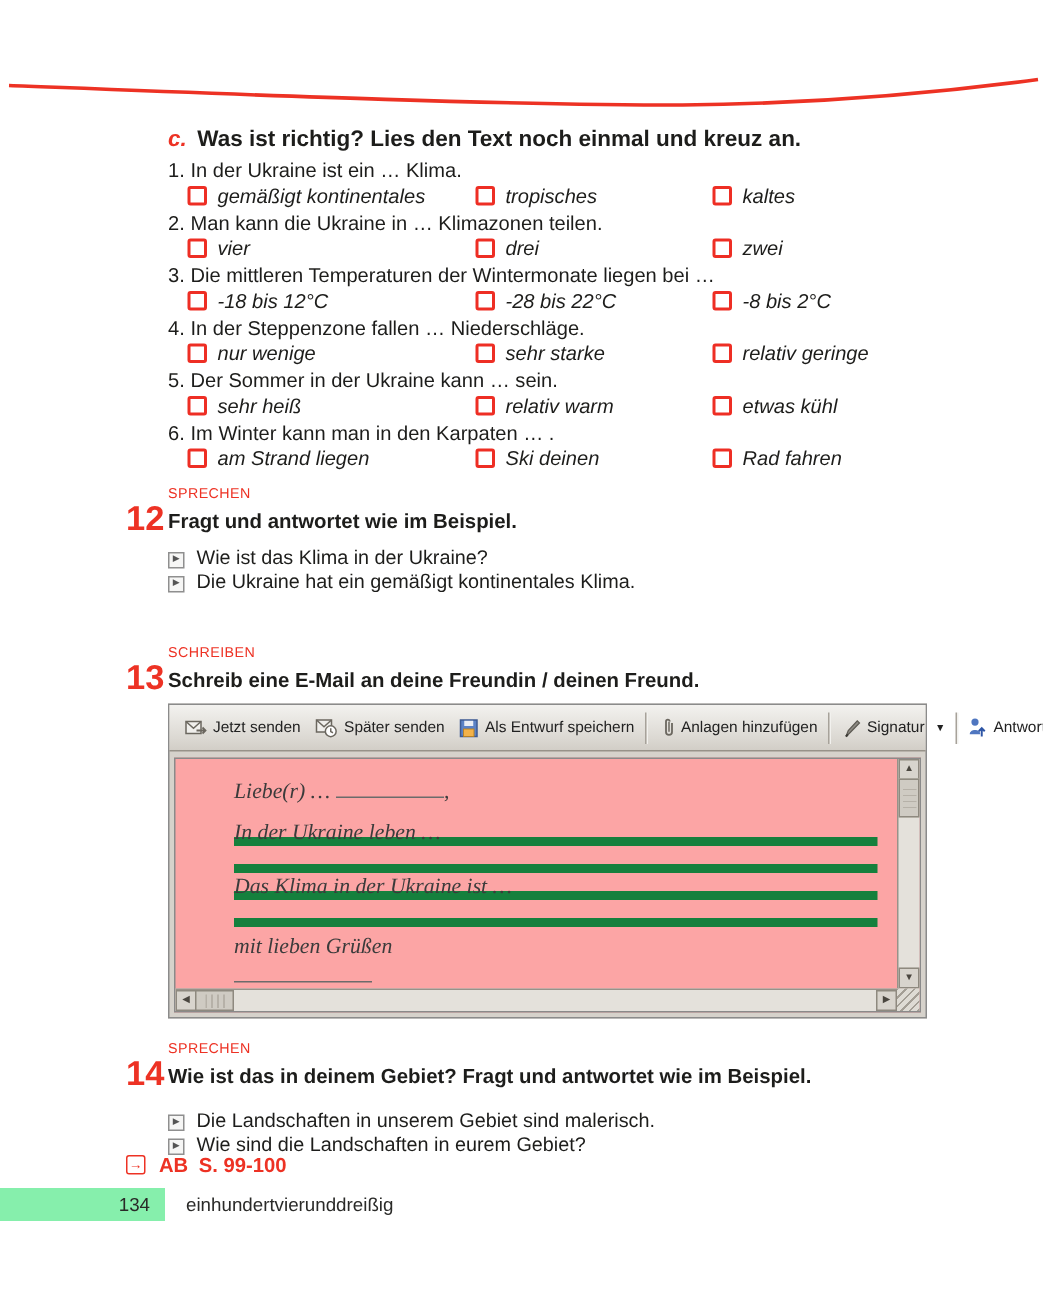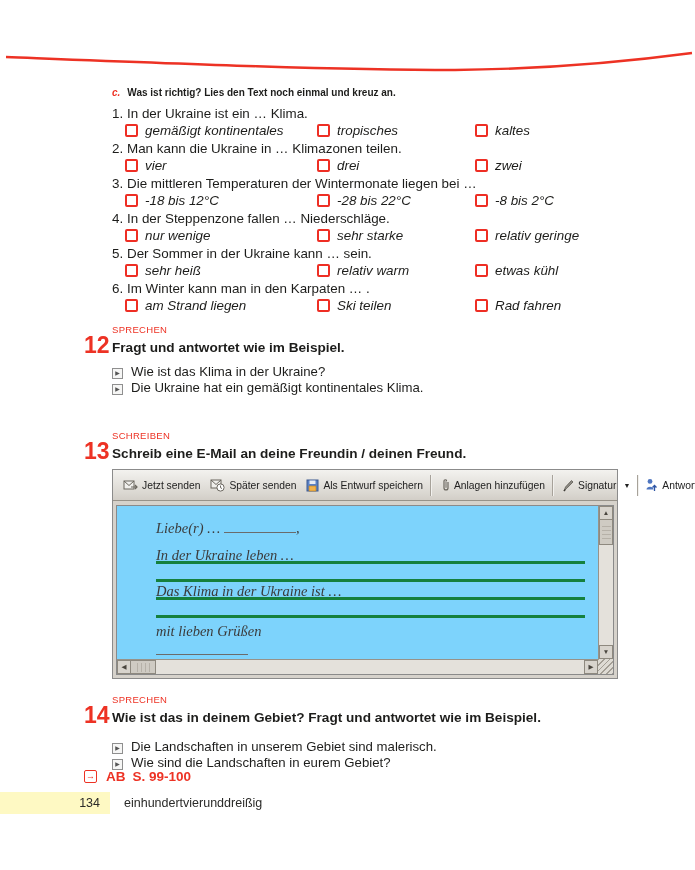--- a/index.html
+++ b/index.html
@@ -12,21 +12,21 @@
   .top-curve { position:absolute; top:0; left:0; }
 
   
   .sec { position:absolute; left:0; right:0; padding-left:112px; }
   .sec-c  { top:84px; }
   .sec-12 { top:324px; }
   .sec-13 { top:430px; }
   .sec-14 { top:694px; }
 
   
-  .c-head { font-size:10px; font-weight:bold; line-height:18px; margin-bottom:3px; }
+  .c-head { font-size:15px; font-weight:bold; line-height:18px; margin-bottom:3px; }
   .c-letter { color:#ed3224; font-style:italic; margin-right:7px; }
 
   
   .q-row { display:flex; font-size:13.4px; height:17.5px; line-height:17.5px; }
   .q-num { width:15px; flex:none; }
   .opt-row { position:relative; height:17.5px; }
   .opt { position:absolute; top:0; display:flex; align-items:center; font-size:13.4px;font-style:italic; }
   .opt.col1 { left:13px; } .opt.col2 { left:205px; } .opt.col3 { left:363px; }
   .cbx { width:13px; height:13px; border:2px solid #ee2e24; border-radius:2px;
          background:#fff; margin-right:7px; flex:none; }
@@ -55,26 +55,26 @@
                   background:linear-gradient(#f3f2ef,#dbd8d2 75%,#d2cec7);
                   border-bottom:1px solid #979289; }
   .tb-btn { display:flex; align-items:center; gap:4px; padding:0 5px; height:24px;
             font-size:10.3px; color:#222; white-space:nowrap; }
   .tb-sep { width:1px; height:21px; background:#a7a29a; margin:0 2px; flex:none;
             box-shadow:1px 0 0 #f2f1ee; }
   .tb-icon { flex:none; display:block; }
   .dd-arrow { font-size:7px; color:#222; margin-left:3px; }
 
   .mail-canvas { position:absolute; left:3px; right:3px; top:35px; bottom:3px;
-                 background:#7dd3fc; border:1px solid #8a8a8a; }
+                 background:#fca5a5; border:1px solid #8a8a8a; }
   .mail-text { position:absolute; left:39px; top:12px; right:28px;
                font-family:"Liberation Serif", serif; font-style:italic;
                font-size:14.5px; color:#3b3b3b; }
   .m-row { height:18px; line-height:18px; }
-  .m-underline { border-bottom:3px solid #15803d; }
+  .m-underline { border-bottom:6px solid #15803d; }
   .blank-seg { display:inline-block; width:72px; border-bottom:1px solid #6b6b6b;
                height:12px; margin-left:4px; }
   .m-salut { height:21px; line-height:21px; }
   .m-close { height:20px; line-height:20px; margin-top:3px; }
   .short-line { width:92px; border-bottom:1px solid #6b6b6b; height:14px; }
 
   
   .v-scroll { position:absolute; top:0; right:0; bottom:15px; width:15px;
               background:#e4e1db; border-left:1px solid #979289; }
   .h-scroll { position:absolute; left:0; right:15px; bottom:0; height:15px;
@@ -96,21 +96,21 @@
 
   
   .ab-row { position:absolute; top:769px; left:84px; display:flex; align-items:center;
             color:#ed3224; font-size:13.5px; font-weight:bold; }
   .ab-icon { width:13px; height:13px; border:1.6px solid #ed3224; border-radius:2px;
              color:#ed3224; font-size:9px; line-height:10px; text-align:center;
              font-weight:bold; margin-right:9px; }
   .ab-label { margin-right:7px; }
   .footer { position:absolute; top:792px; left:0; right:0; height:22px; }
   .page-num-bar { position:absolute; left:0; top:0; width:110px; height:22px;
-                  background:#fef9c3; text-align:right; padding-right:10px;
+                  background:#86efac; text-align:right; padding-right:10px;
                   font-size:12.5px; line-height:22px; color:#2a2a28; }
   .page-word { position:absolute; left:124px; top:0; font-size:12.5px; line-height:22px; color:#2a2a28; }
 </style>
 </head>
 <body>
 
 <div class="page">
 
   <svg class="top-curve" width="695" height="80">
     <path d="M 6 57 C 160 63, 330 70, 455 70 C 555 69, 632 61, 692 53" stroke="#ed3224" stroke-width="2.4" fill="none"></path>
@@ -231,21 +231,21 @@
           <span class="q-num">6.</span>
           <span>Im Winter kann man in den Karpaten … .</span>
         </div>
       <div class="opt-row">
         <span class="opt col1">
             <span class="cbx"></span>
             <span>am Strand liegen</span>
           </span>
         <span class="opt col2">
             <span class="cbx"></span>
-            <span>Ski teilen</span>
+            <span>Ski deinen</span>
           </span>
         <span class="opt col3">
             <span class="cbx"></span>
             <span>Rad fahren</span>
           </span>
       </div>
     </div>
   </section>
 
   <section class="sec sec-12">

